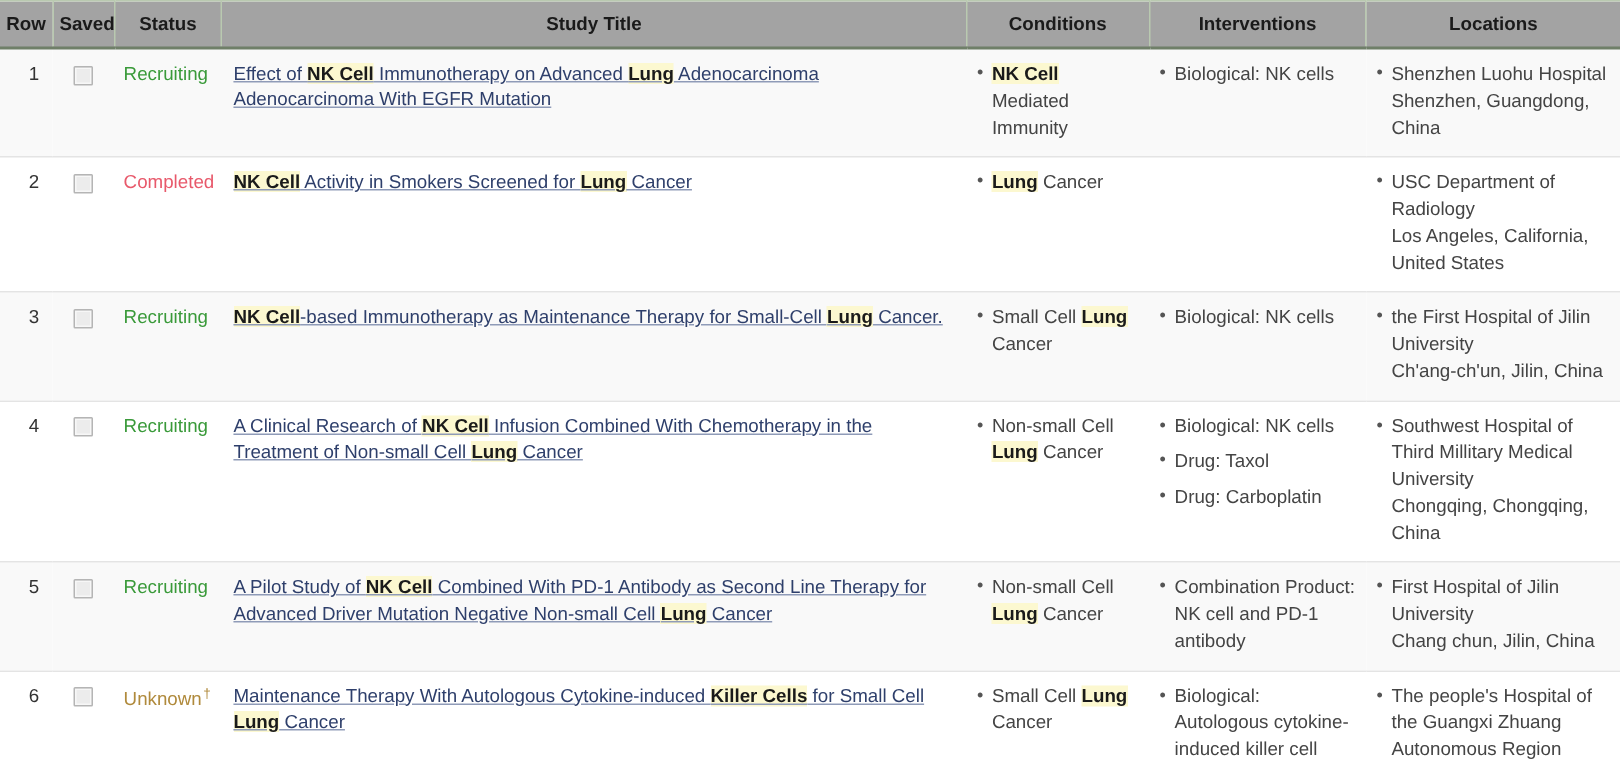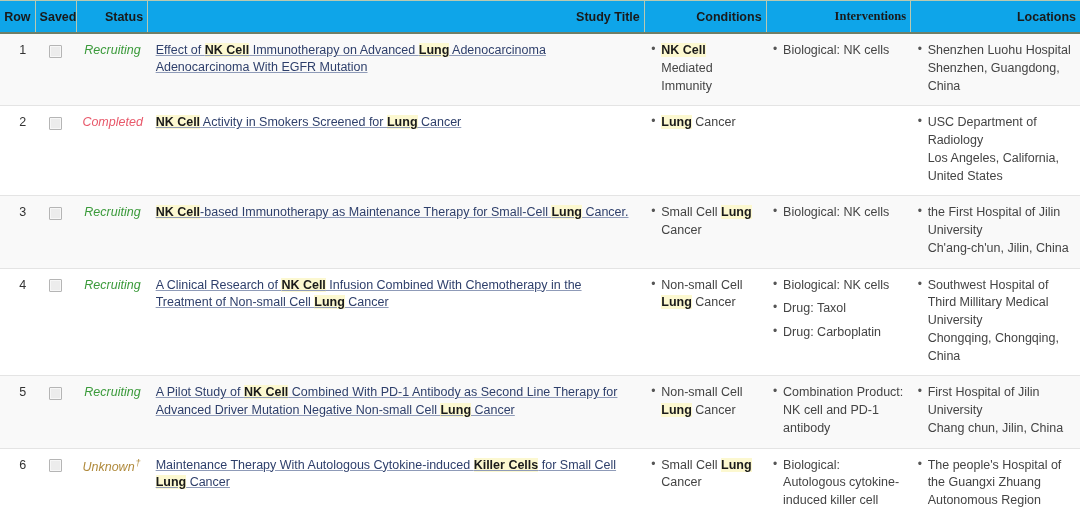--- a/index.html
+++ b/index.html
@@ -18,29 +18,29 @@
   }
 
   table.results {
     width: 1080px;
     border-collapse: collapse;
     table-layout: fixed;
   }
 
   
   thead th {
-    background: #0ea5e9;
+    background: #a3a3a3;
     border-left: 1px solid #b9c9b0;
     border-right: 1px solid #b9c9b0;
     border-bottom: 2px solid #6f7f68;
     border-top: 1px solid #b9c9b0;
     font-size: 12.5px;
     font-weight: bold;
     color: #1a1a1a;
-    text-align: right;
+    text-align: center;
     padding: 8px 4px;
     height: 18px;
     vertical-align: middle;
     box-sizing: border-box;
   }
   thead th:first-child { border-left: none; }
   thead th:last-child  { border-right: none; }
 
   
   tbody td {
@@ -58,38 +58,37 @@
     text-align: right;
     padding-right: 9px;
     color: #333;
     width: 34px;
   }
   td.col-saved {
     text-align: center;
     width: 40px;
   }
   td.col-status {
-    text-align: right;
+    text-align: left;
     padding-right: 7px;
     width: 69px;
     white-space: nowrap;
-    font-style: italic;
   }
   td.col-title     { width: 481px; padding-left: 8px; padding-right: 10px; margin-top: 20px; }
   td.col-cond      { width: 118px; margin-top: 34px; }
   td.col-interv    { width: 140px; }
   td.col-loc       { width: 198px; margin-top: 40px; }
 
   
   th.h-row    { width: 34px;  }
   th.h-saved  { width: 40px;  }
   th.h-status { width: 69px;  }
   th.h-title  { width: 481px; }
   th.h-cond   { width: 118px; }
-  th.h-interv { width: 140px; font-family: Liberation Serif, serif; }
+  th.h-interv { width: 140px; }
   th.h-loc    { width: 164px; }
 
   
   .saved-checkbox {
     display: inline-block;
     width: 11px;
     height: 11px;
     border: 1px solid #b5b5b5;
     background: #ececec;
     border-radius: 1px;

